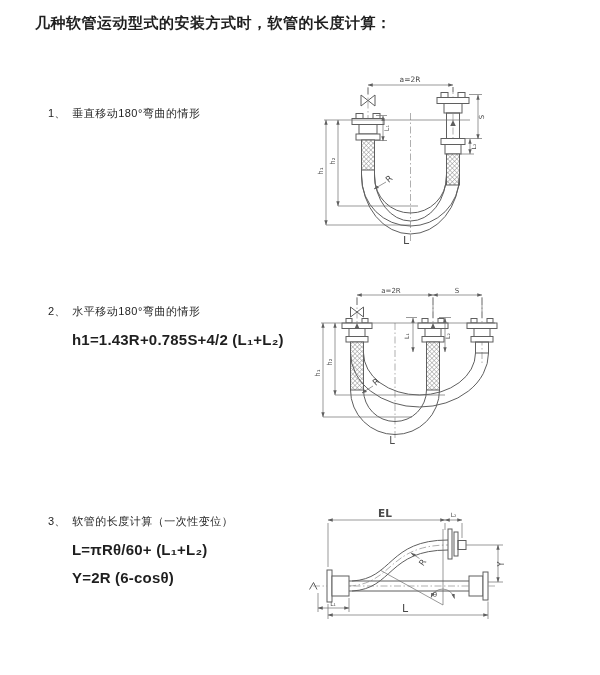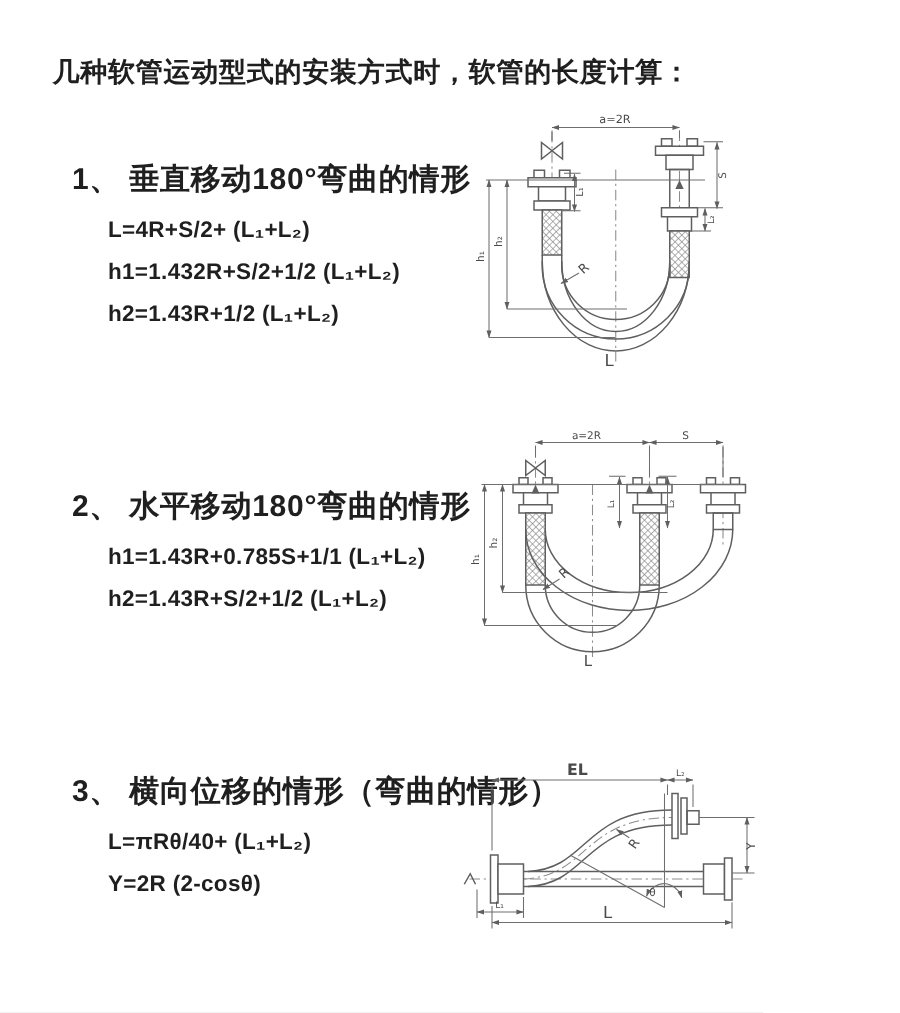--- a/index.html
+++ b/index.html
@@ -2,25 +2,25 @@
 <html><head>
 <meta charset="utf-8">
 <style>
   html,body{margin:0;padding:0;background:#e8e8e8;}
   .page{
     position:relative;width:600px;height:675px;background:#ffffff;
     font-family:"Liberation Sans","DejaVu Sans",sans-serif;
     color:#1f1f1f;overflow:hidden;
   }
   .title{
-    position:absolute;left:35px;top:36px;
-    font-size:18px;font-weight:700;letter-spacing:.5px;
+    position:absolute;left:35px;top:14px;
+    font-size:15px;font-weight:700;letter-spacing:.5px;
   }
   .section{position:absolute;left:48px;}
-  .heading{font-size:20px;font-weight:700;letter-spacing:.5px;white-space:nowrap;}
+  .heading{font-size:11px;font-weight:400;letter-spacing:.5px;white-space:nowrap;}
   .heading .num{margin-right:6px;}
   .formulas{margin:7px 0 0 24px;}
   .formulas .f{height:28px;line-height:28px;font-size:15px;font-weight:700;letter-spacing:.2px;white-space:nowrap;}
   svg{position:absolute;overflow:visible;}
   svg .ln{stroke:#5f5f5f;stroke-width:1;fill:none;}
   svg .fl{stroke:#5f5f5f;stroke-width:1;fill:#ffffff;}
   svg .hose{stroke:#5f5f5f;stroke-width:1;}
   svg .dim{stroke:#6e6e6e;stroke-width:.7;fill:none;}
   svg .cl{stroke:#8c8c8c;stroke-width:.7;fill:none;stroke-dasharray:7 2.5 1.5 2.5;}
   svg text{fill:#4a4a4a;font-family:"DejaVu Sans","Liberation Sans",sans-serif;}
@@ -30,44 +30,38 @@
 <body>
 
 <div class="page">
 
   <div class="title">几种软管运动型式的安装方式时，软管的长度计算：</div>
 
   <div class="section" style="top:106px">
     <div class="heading">
       <span class="num">1、</span><span>垂直移动180°弯曲的情形</span>
     </div>
-    <div class="formulas">
-      <div class="f">L=4R+S/2+ (L₁+L₂)</div>
-      <div class="f">h1=1.432R+S/2+1/2 (L₁+L₂)</div>
-      <div class="f">h2=1.43R+1/2 (L₁+L₂)</div>
-    </div>
   </div>
 
-  <div class="section" style="top:324px">
+  <div class="section" style="top:304px">
     <div class="heading">
       <span class="num">2、</span><span>水平移动180°弯曲的情形</span>
     </div>
     <div class="formulas">
-      <div class="f">h1=1.43R+0.785S+1/1 (L₁+L₂)</div>
-      <div class="f">h2=1.43R+S/2+1/2 (L₁+L₂)</div>
+      <div class="f">h1=1.43R+0.785S+4/2 (L₁+L₂)</div>
     </div>
   </div>
 
   <div class="section" style="top:514px">
     <div class="heading">
-      <span class="num">3、</span><span>横向位移的情形（弯曲的情形）</span>
+      <span class="num">3、</span><span>软管的长度计算（一次性变位）</span>
     </div>
     <div class="formulas">
-      <div class="f">L=πRθ/40+ (L₁+L₂)</div>
-      <div class="f">Y=2R (2-cosθ)</div>
+      <div class="f">L=πRθ/60+ (L₁+L₂)</div>
+      <div class="f">Y=2R (6-cosθ)</div>
     </div>
   </div>
 
   <svg style="left:312px;top:68px" width="285" height="192" viewBox="0 0 285 192">
     <defs>
       <marker id="m1" viewBox="0 0 10 10" refX="9" refY="5" markerWidth="7.5" markerHeight="7.5" orient="auto-start-reverse">
         <path d="M0 1.8 L9.5 5 L0 8.2 z" fill="#5f5f5f"></path>
       </marker>
       <pattern id="hp1" width="3.2" height="3.2" patternUnits="userSpaceOnUse" patternTransform="rotate(45)">
         <rect width="3.2" height="3.2" fill="#ffffff"></rect>

